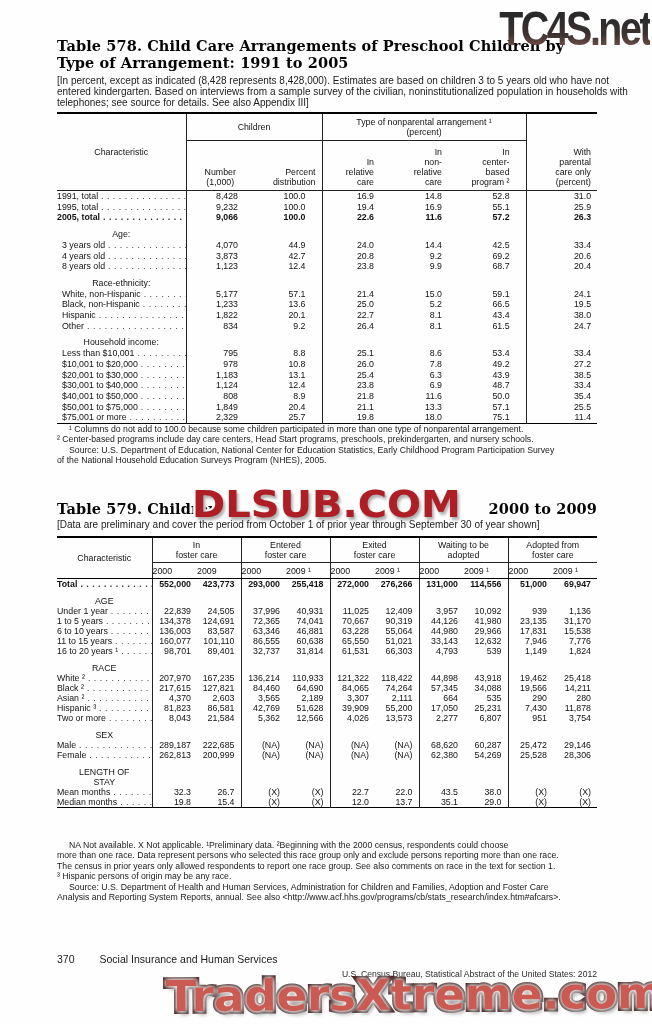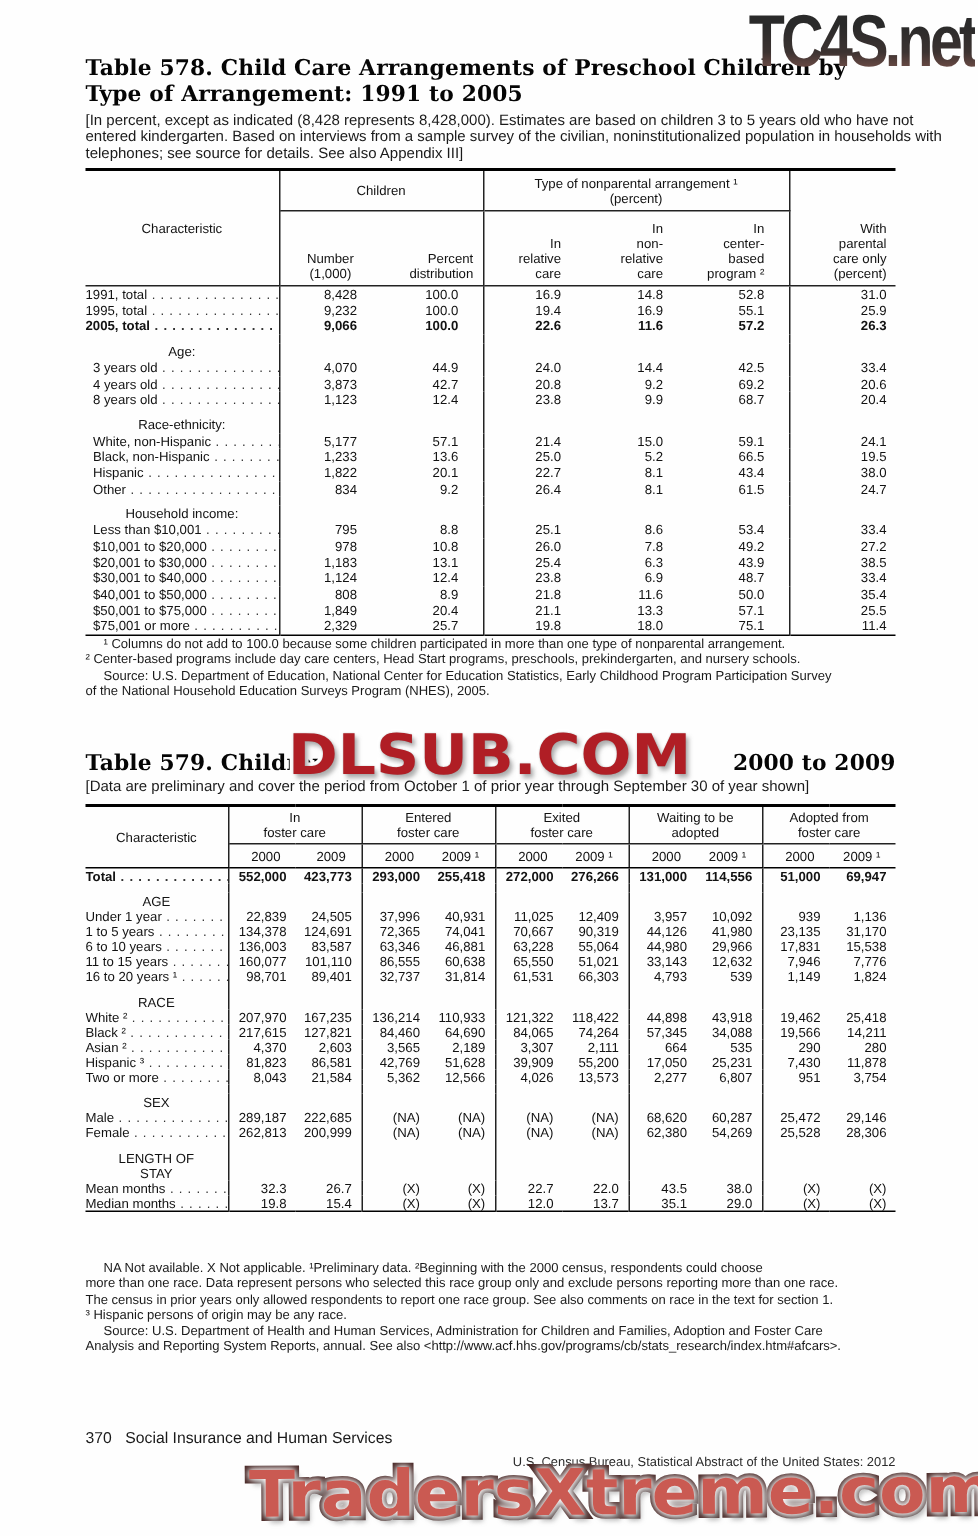--- a/index.html
+++ b/index.html
@@ -46,31 +46,31 @@
   .th-sub{height:46px;vertical-align:bottom;text-align:right;white-space:pre-line;padding-bottom:3px;border-bottom:1px solid #222;}
   .th-sub.ctr{text-align:center;padding-right:0;}
   .pr16{padding-right:16px;} .pr6{padding-right:6px;}
   .th-last{vertical-align:bottom;text-align:right;white-space:pre-line;padding-bottom:3px;padding-right:6px;border-bottom:1px solid #222;}
 
   
   #table579 thead th{font-size:8.8px;line-height:10px;}
   .th-char9{text-align:center;vertical-align:middle;border-right:1.5px solid #222;border-bottom:1.5px solid #000;}
   .th-group9{height:24px;text-align:center;vertical-align:middle;white-space:pre-line;
              border-left:1.5px solid #222;border-bottom:1px solid #222;}
-  .th-year{height:15px;vertical-align:middle;text-align:right;padding-right:10px;border-bottom:1.5px solid #000;}
+  .th-year{height:15px;vertical-align:middle;text-align:left;padding-right:10px;border-bottom:1.5px solid #000;}
   .th-year.gl{border-left:1.5px solid #222;}
 
   
   .footnotes{position:absolute;left:57px;width:585px;font-size:8.7px;line-height:10.4px;color:#1a1a1a;}
   .fn578{top:424px;} .fn579{top:840px;}
   .fnline.indent{text-indent:12px;}
 
   
   .pageline{position:absolute;left:57px;top:953px;font-size:10.5px;color:#1a1a1a;}
-  .pageline .sect{margin-left:9px;text-align:center;}
+  .pageline .sect{margin-left:25px;text-align:center;}
   .censusline{position:absolute;right:55px;top:969px;font-size:8.6px;color:#2a2a2a;}
 
   
   .wm{position:absolute;z-index:5;white-space:nowrap;}
   .wm-top{top:0px;right:2px;font-size:48px;font-weight:bold;letter-spacing:-3px;
           transform:scaleX(.82) scaleY(1.02);transform-origin:right top;
           background:linear-gradient(#2a2a2a 30%,#3c3331 62%,#8e5d54 95%);
           -webkit-background-clip:text;background-clip:text;color:transparent;}
   .wm-mid{top:481px;left:192px;font-size:40px;font-weight:bold;letter-spacing:0;
           font-family:"DejaVu Sans",sans-serif;color:#b01e25;

